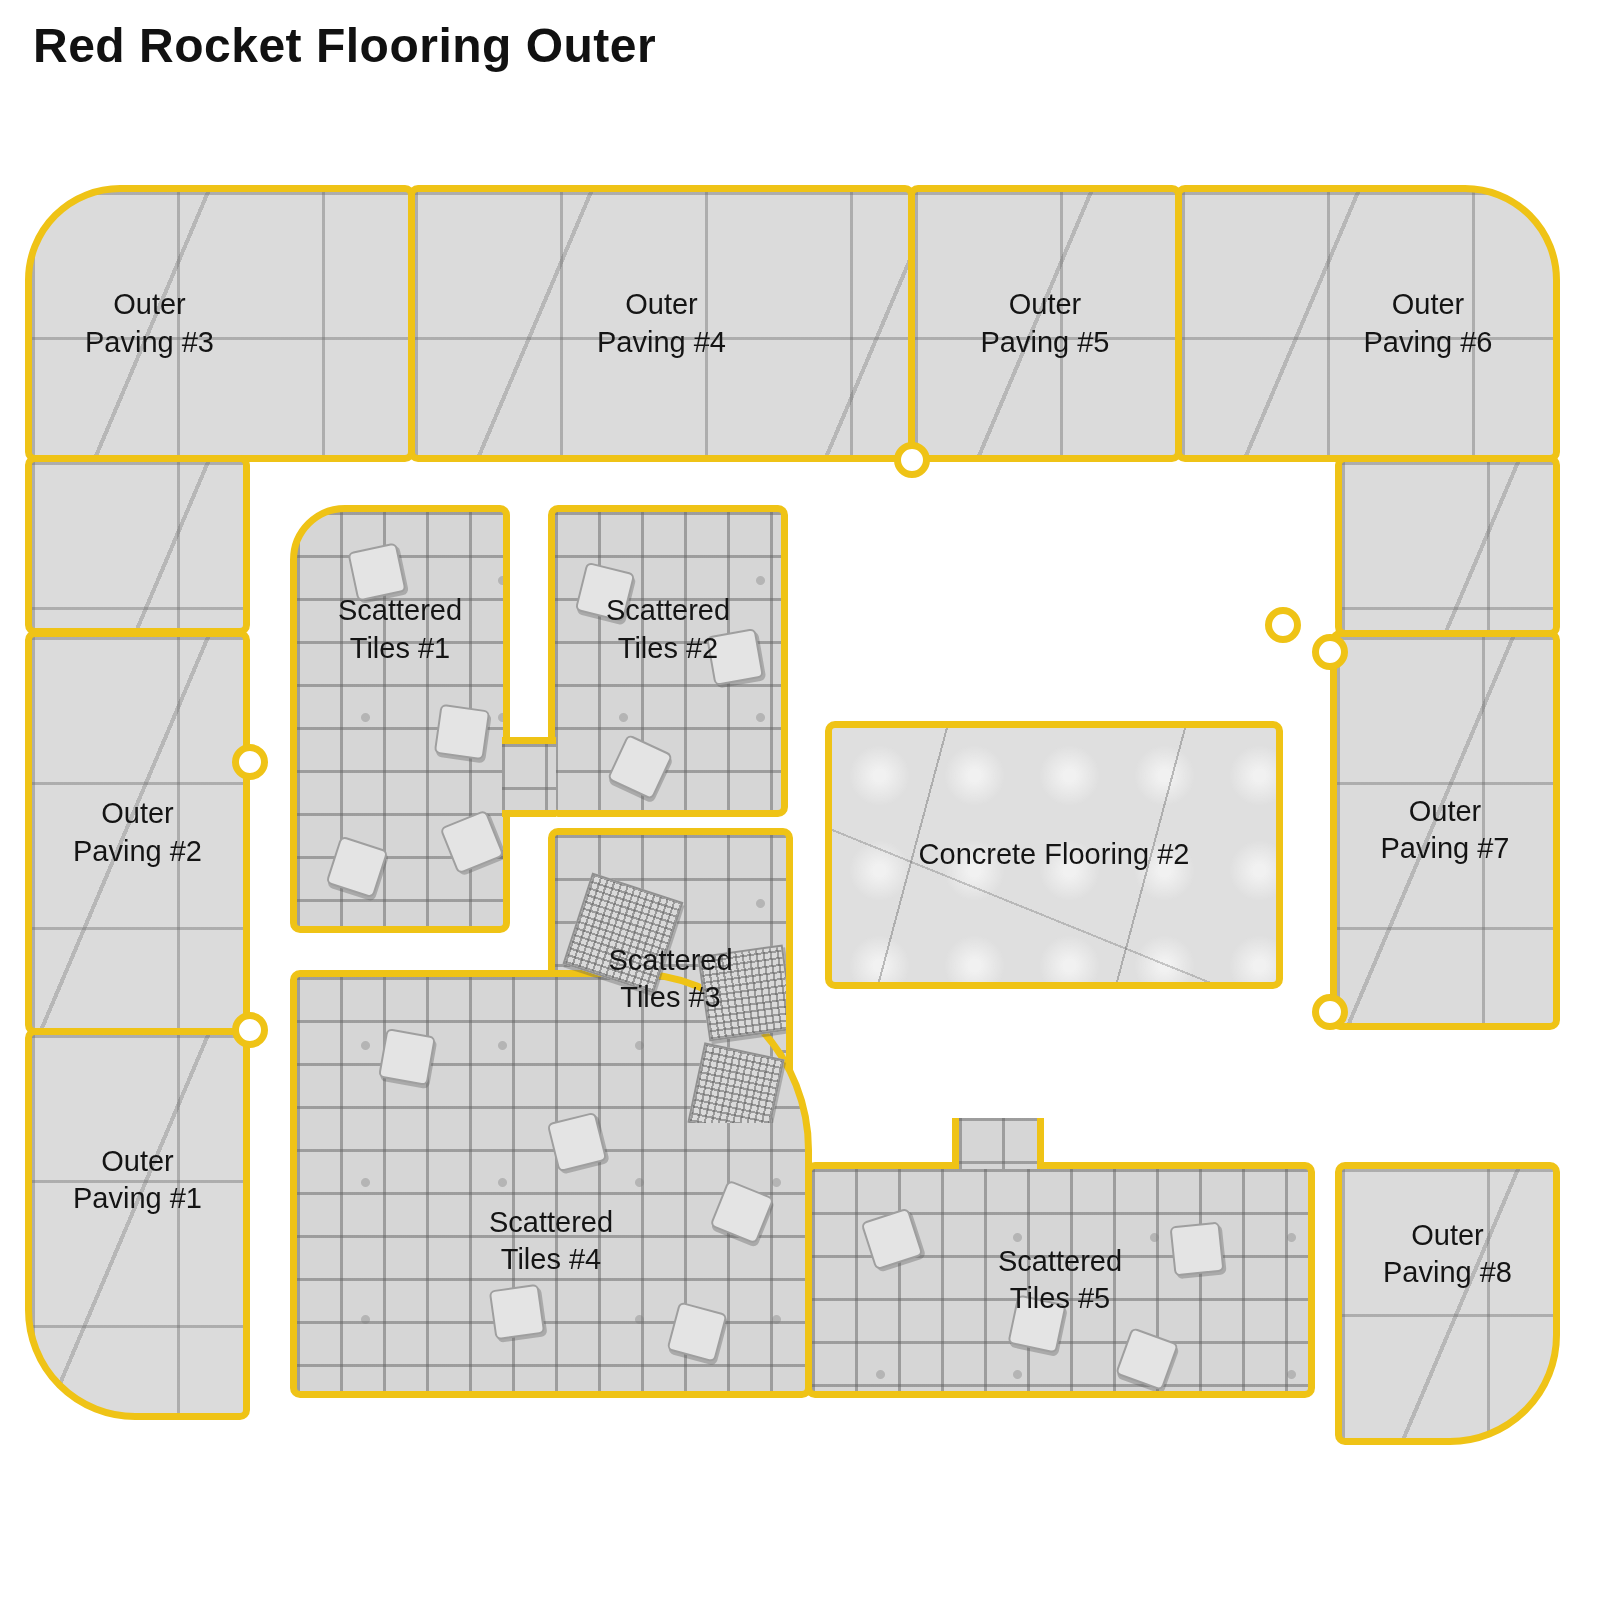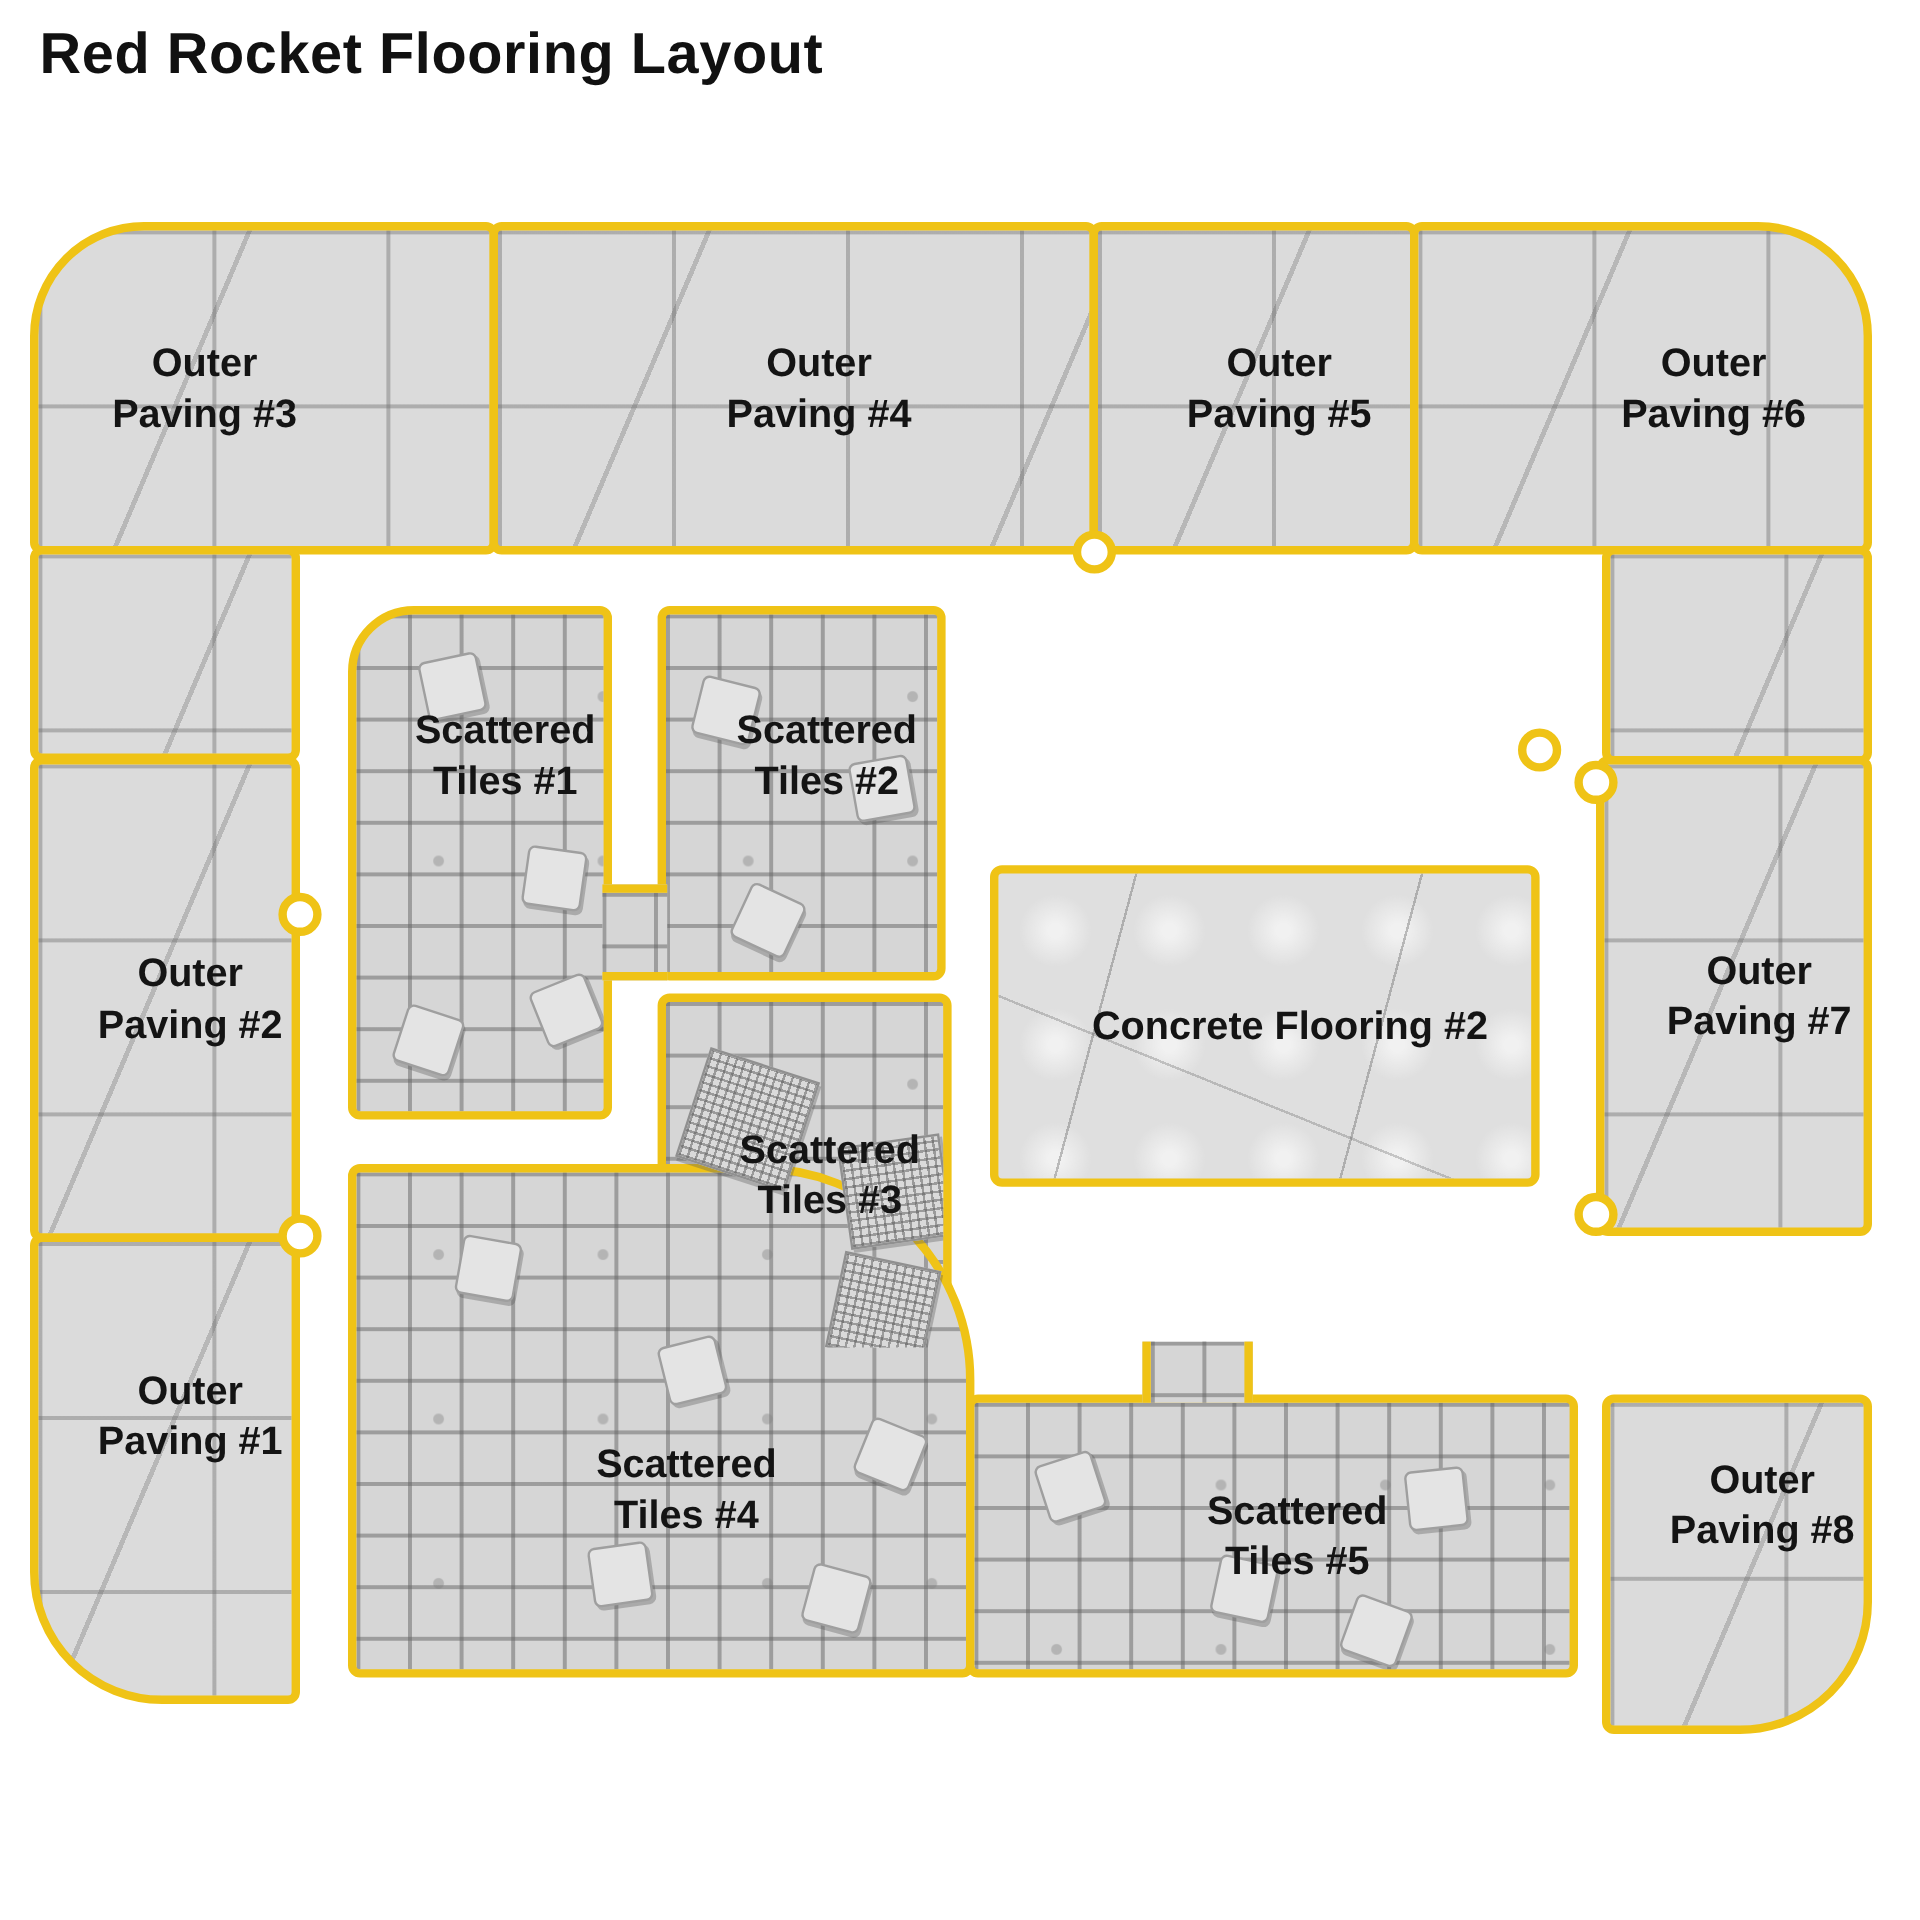--- a/index.html
+++ b/index.html
@@ -20,22 +20,22 @@
   }
   .region{
     position:absolute;box-sizing:border-box;
     border:7px solid var(--outline);
     overflow:hidden;
     border-radius:10px;
   }
   .region-label{
     position:absolute;left:0;top:0;width:100%;height:100%;
     display:flex;align-items:center;justify-content:center;
-    text-align:center;font-weight:bold;font-size:33px;line-height:1.28;
-    color:var(--label-text);white-space:pre-line;z-index:3;padding-left:21px;
+    text-align:center;font-weight:normal;font-size:29px;line-height:1.28;
+    color:var(--label-text);white-space:pre-line;z-index:3;
   }
   
   .paving{
     background-color:var(--floor-gray);
     background-image:
       repeating-linear-gradient(113deg, rgba(100,100,100,0) 0 160px, rgba(100,100,100,.30) 160px 164px, rgba(100,100,100,0) 164px 320px),
       linear-gradient(rgba(110,110,110,.42) 3px, transparent 3px),
       linear-gradient(90deg, rgba(110,110,110,.42) 3px, transparent 3px);
     background-size:auto,145px 145px,145px 145px;
   }
@@ -77,21 +77,21 @@
     position:absolute;width:36px;height:36px;border-radius:50%;z-index:5;
     background:var(--background);border:7px solid var(--outline);
     box-sizing:border-box;transform:translate(-50%,-50%);
   }
 </style>
 </head>
 <body>
 
 <div class="board">
 
-  <h1 class="title">Red Rocket Flooring Layout</h1>
+  <h1 class="title">Red Rocket Flooring Outer</h1>
 
   <div class="region paving" style="left:25px;top:185px;width:390px;height:277px;border-radius:95px 10px 10px 10px;">
     <div class="region-label" style="width:235px;">Outer
 Paving #3</div>
   </div>
   <div class="region paving" style="left:408px;top:185px;width:507px;height:277px;">
     <div class="region-label">Outer
 Paving #4</div>
   </div>
   <div class="region paving" style="left:908px;top:185px;width:274px;height:277px;">

